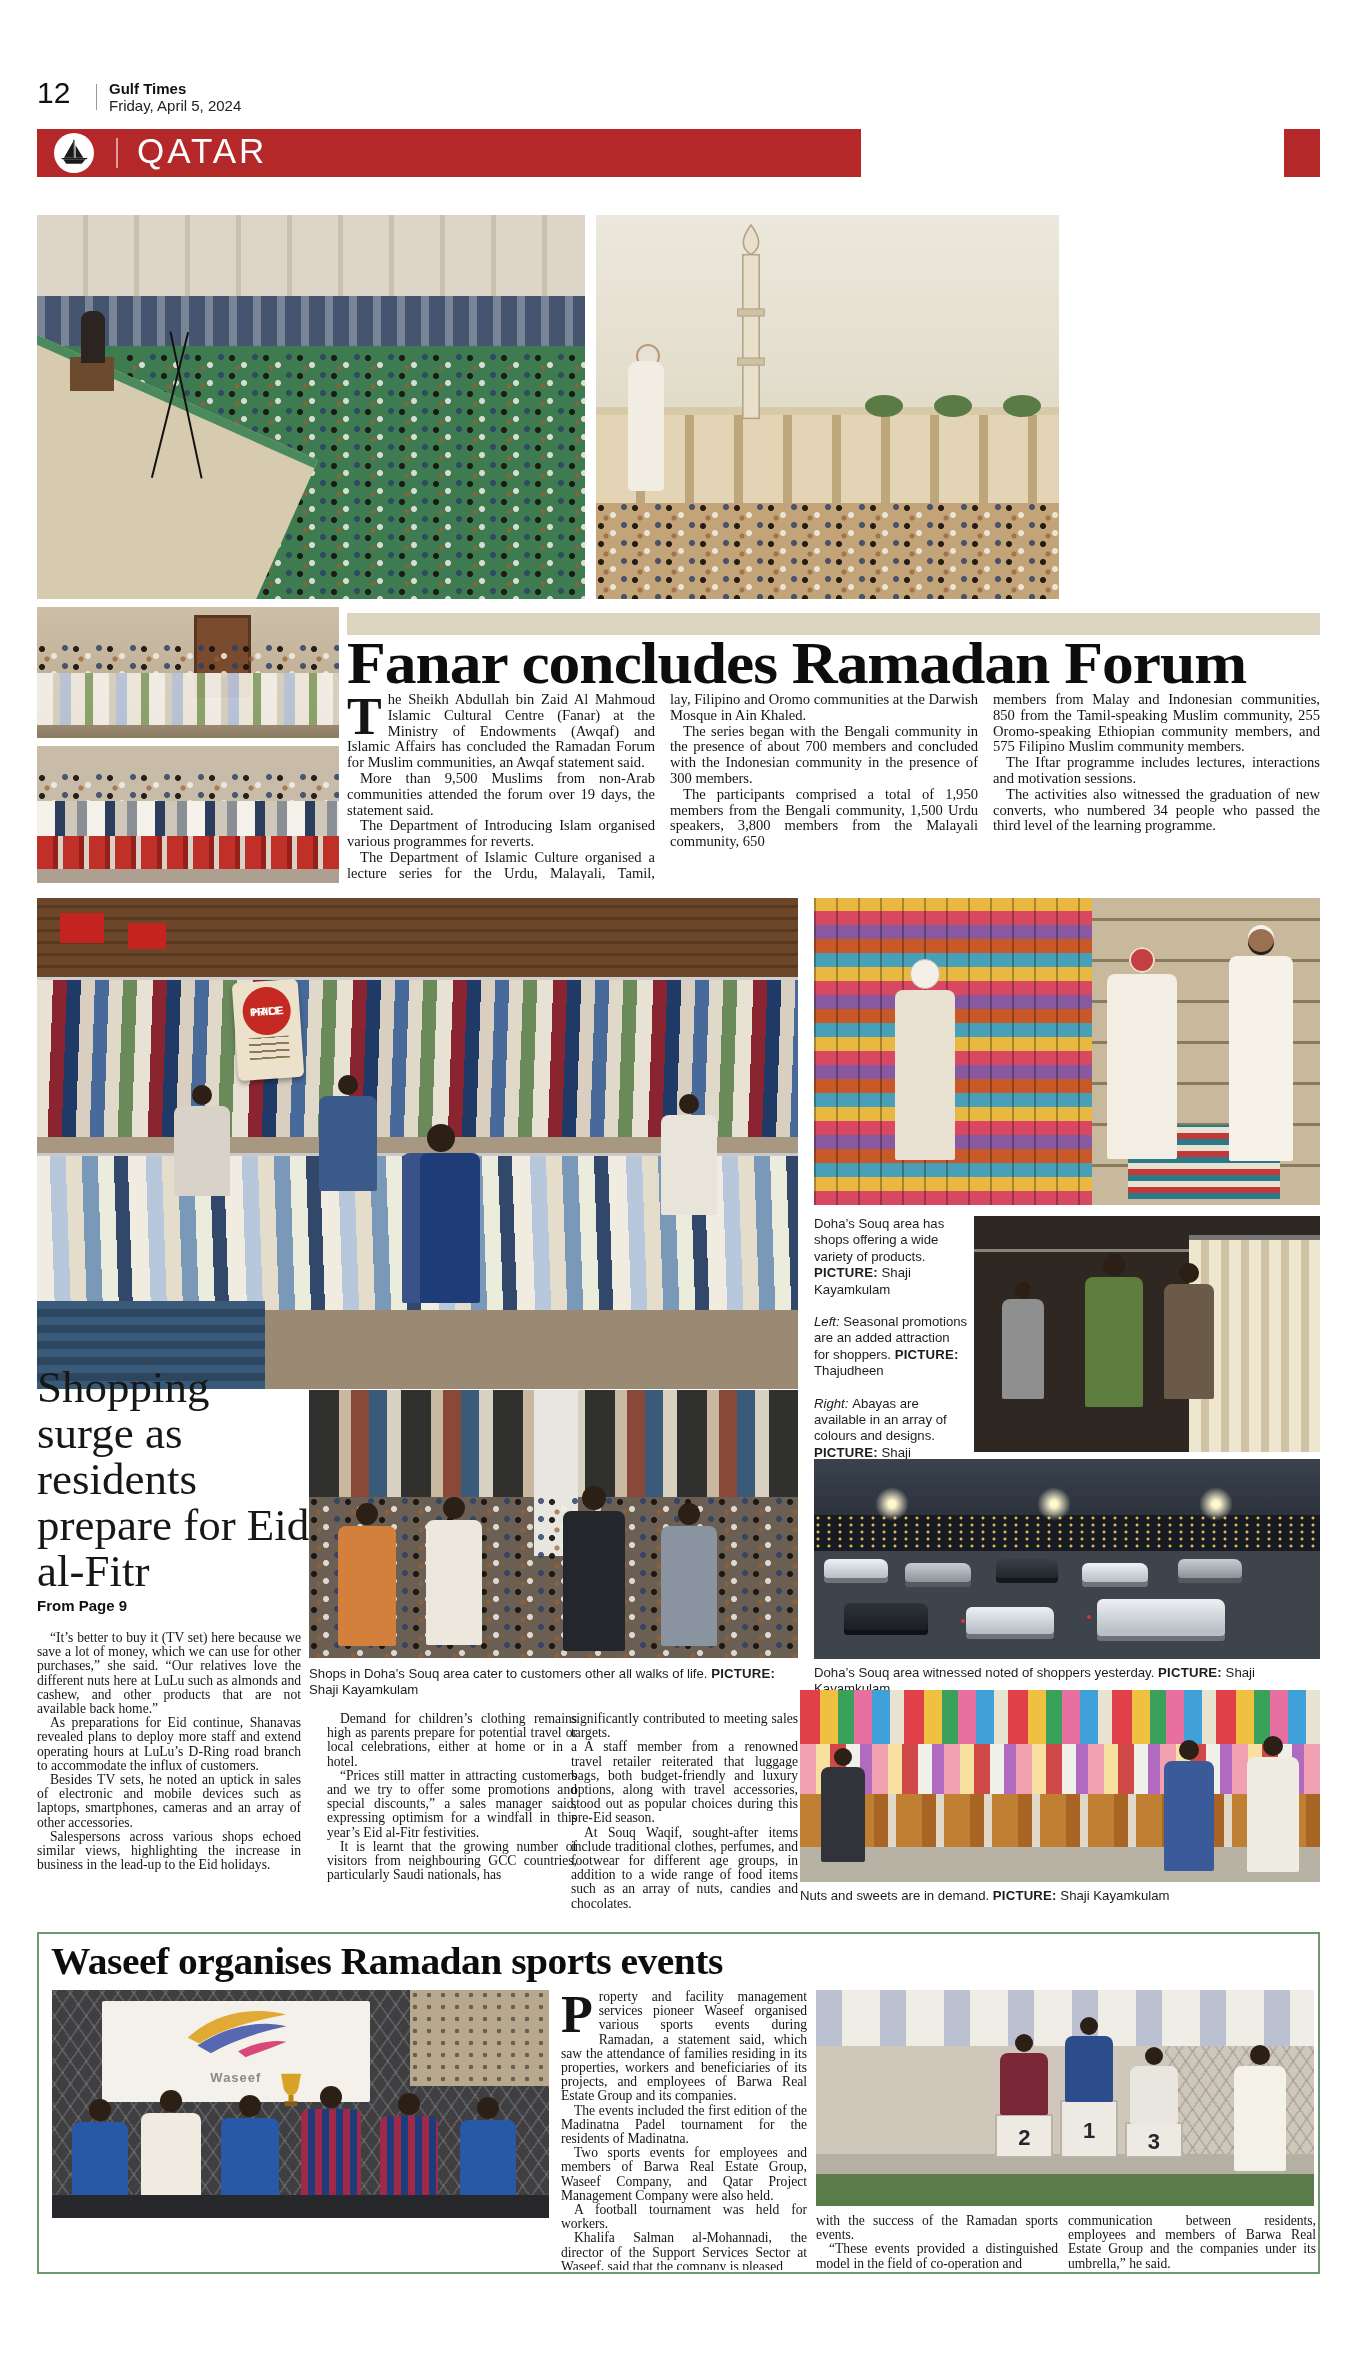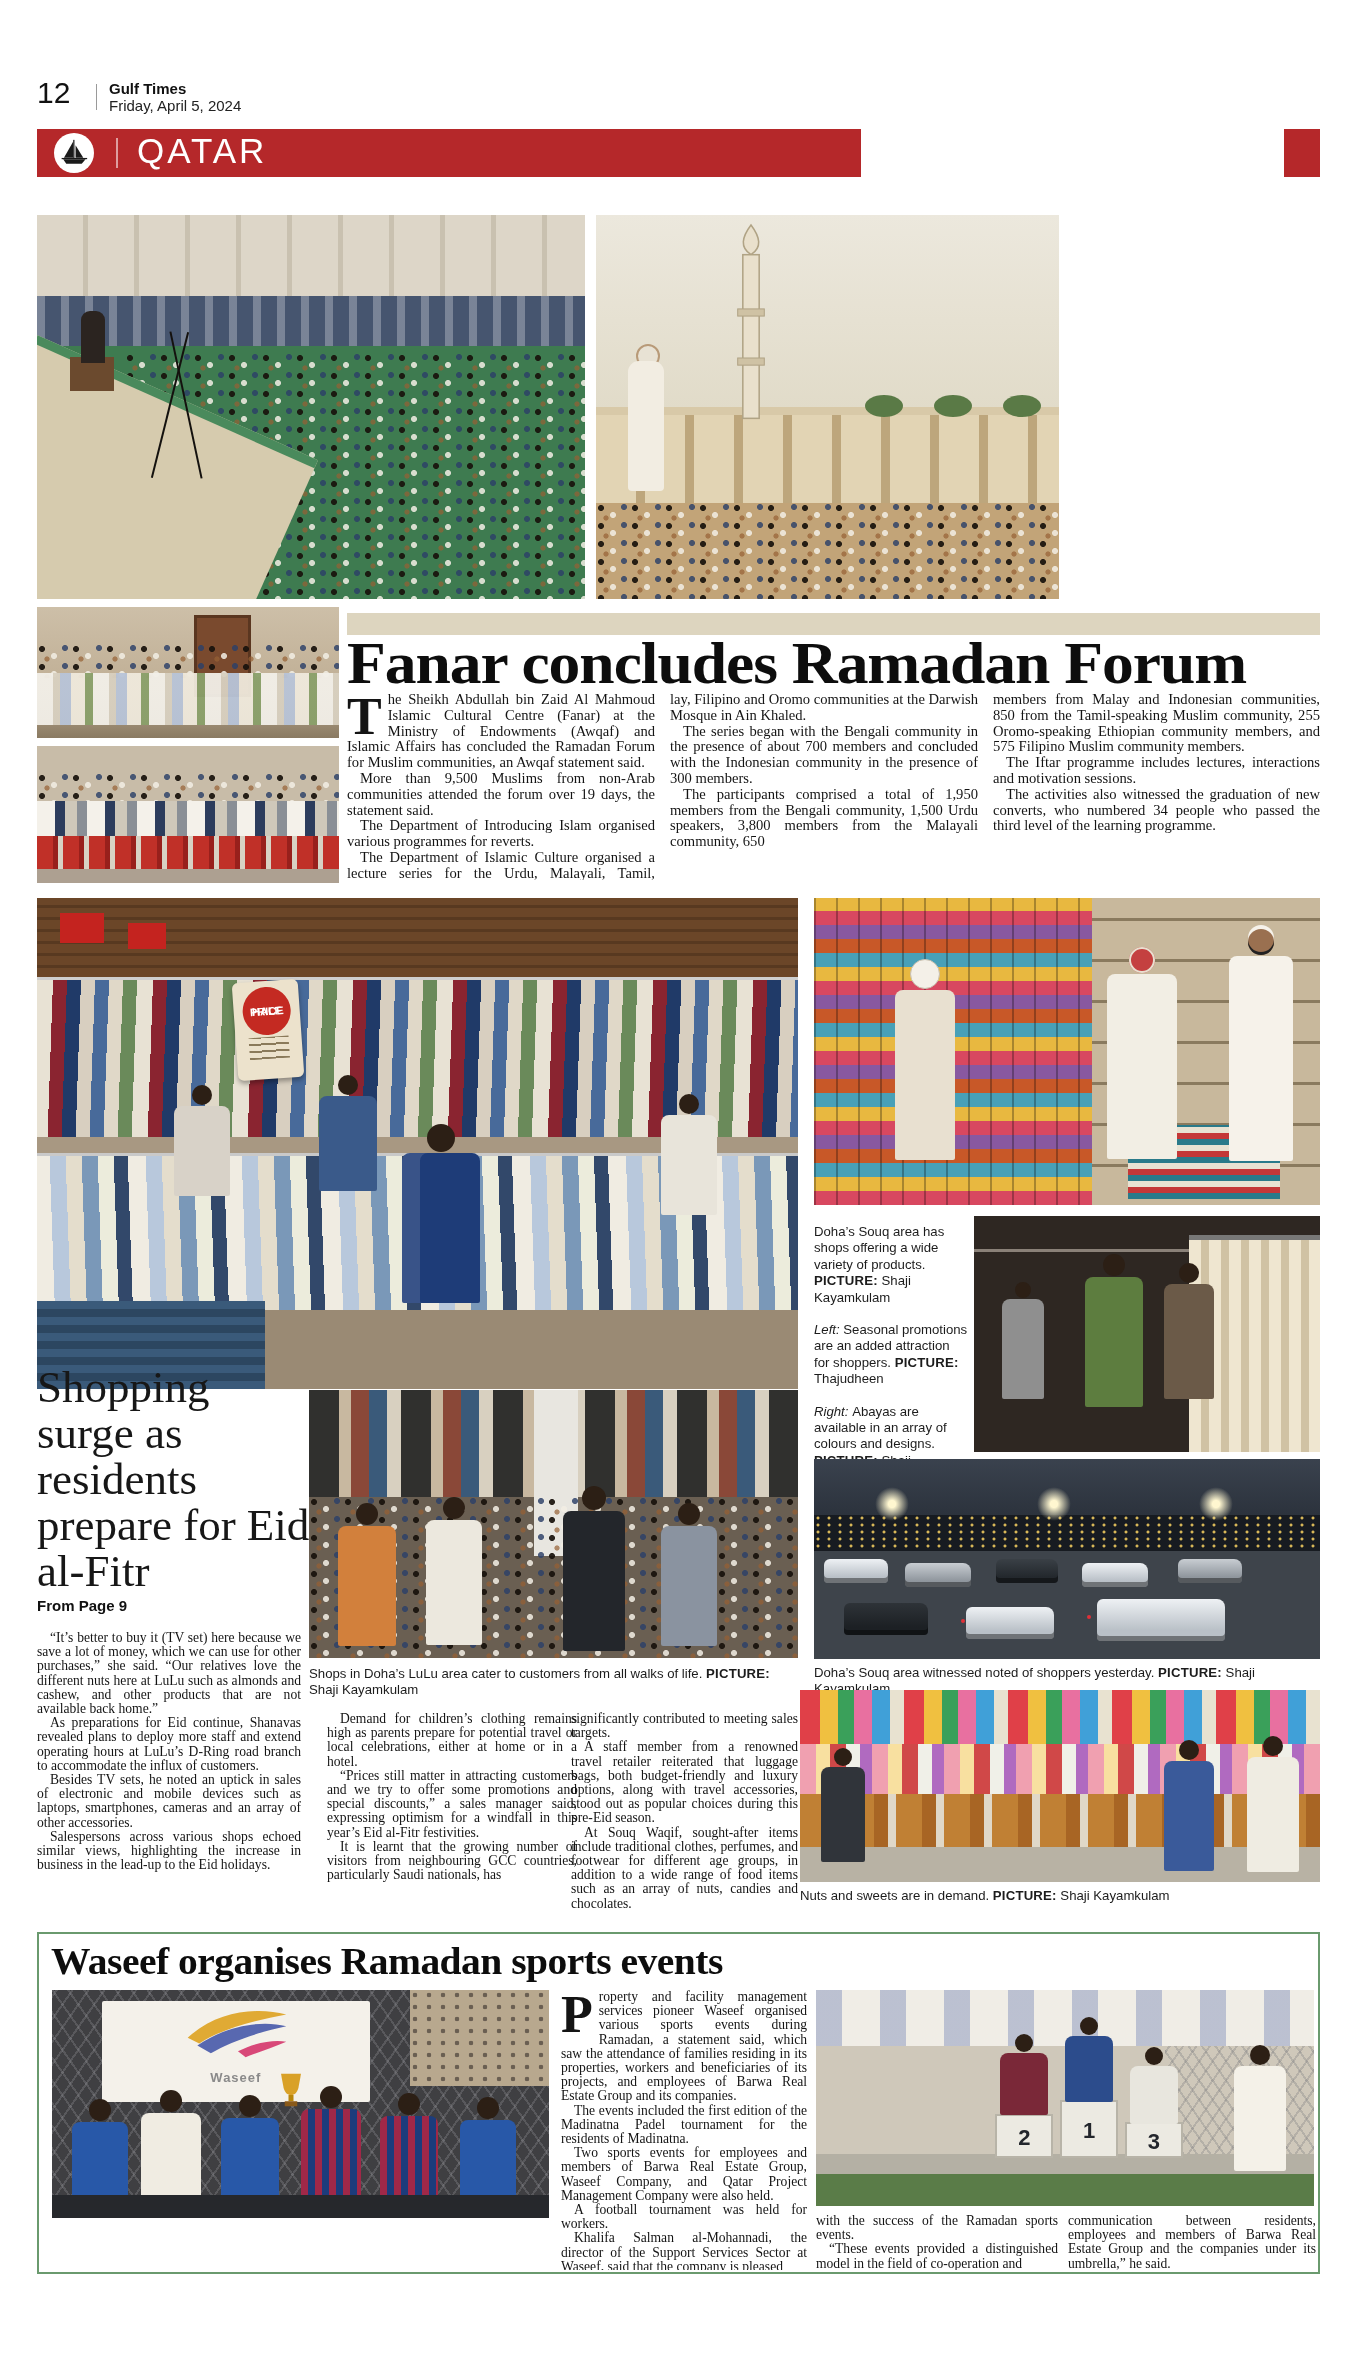--- a/index.html
+++ b/index.html
@@ -143,21 +143,21 @@
      background:repeating-linear-gradient(90deg,#f0a0b0 0 16px,#f8e0a0 16px 30px,#d04848 30px 46px,#f0f0e8 46px 60px,#b06ac0 60px 72px);}
   #ph-nuts .bins{left:0;top:54%;right:0;height:28%;
      background:repeating-linear-gradient(90deg,#c08034 0 26px,#a86524 26px 40px,#e0d8c8 40px 48px);}
   #ph-nuts .front{left:0;bottom:0;right:0;height:18%;background:#b8b2a4;}
 
   
   .cap{position:absolute;font-family:"Liberation Sans",sans-serif;font-size:13.2px;line-height:16.4px;color:#1c1c1c;}
   .cap b{font-weight:700;letter-spacing:.2px;}
   .cap i{}
   #caps{left:814px;top:1216px;width:154px;height:236px;}
-  #caps p{margin:8px 0 16px;}
+  #caps p{margin:0 0 16px;}
 
   
   #shop-hl{left:37px;top:1364px;width:276px;font:400 45px/46px "Liberation Serif",serif;color:#171717;}
   #shop-kick{left:37px;top:1597px;font:700 15px "Liberation Sans",sans-serif;color:#111;}
   #shop-c1{left:37px;top:1631px;width:264px;height:276px;overflow:hidden;}
   #cap-mid{left:309px;top:1666px;width:489px;height:38px;}
   #shop-c2{left:327px;top:1712px;width:250px;height:210px;overflow:hidden;}
   #shop-c3{left:571px;top:1712px;width:227px;height:210px;overflow:hidden;}
   #cap-night{left:814px;top:1665px;width:506px;height:18px;}
   #cap-nuts{left:800px;top:1888px;width:520px;height:18px;}
@@ -414,21 +414,21 @@
     </div>
     <div class="fig" style="left:52%;top:36%;width:62px;">
       <div class="h" style="width:24px;height:24px;"></div>
         <div class="b" style="height:140px;background:#23262b;"></div>
     </div>
     <div class="fig" style="left:72%;top:42%;width:56px;">
       <div class="h" style="width:22px;height:22px;"></div>
         <div class="b" style="height:120px;background:#8a93a0;"></div>
     </div>
   </div>
-  <div class="cap" id="cap-mid"><span>Shops in Doha’s LuLu area cater to customers from all walks of life. </span><b>PICTURE:</b><span> Shaji Kayamkulam</span></div>
+  <div class="cap" id="cap-mid"><span>Shops in Doha’s Souq area cater to customers other all walks of life. </span><b>PICTURE:</b><span> Shaji Kayamkulam</span></div>
 
   <div class="bodycol smalltxt" id="shop-c2">
     <p>Demand for children’s clothing remains high as parents prepare for potential travel or local celebrations, either at home or in a hotel.</p>
     <p>“Prices still matter in attracting customers and we try to offer some promotions and special discounts,” a sales manager said, expressing optimism for a windfall in this year’s Eid al-Fitr festivities.</p>
     <p>It is learnt that the growing number of visitors from neighbouring GCC countries, particularly Saudi nationals, has</p>
   </div>
   <div class="bodycol smalltxt" id="shop-c3">
     <p class="np">significantly contributed to meeting sales targets.</p>
     <p>A staff member from a renowned travel retailer reiterated that luggage bags, both budget-friendly and luxury options, along with travel accessories, stood out as popular choices during this pre-Eid season.</p>
     <p>At Souq Waqif, sought-after items include traditional clothes, perfumes, and footwear for different age groups, in addition to a wide range of food items such as an array of nuts, candies and chocolates.</p>

